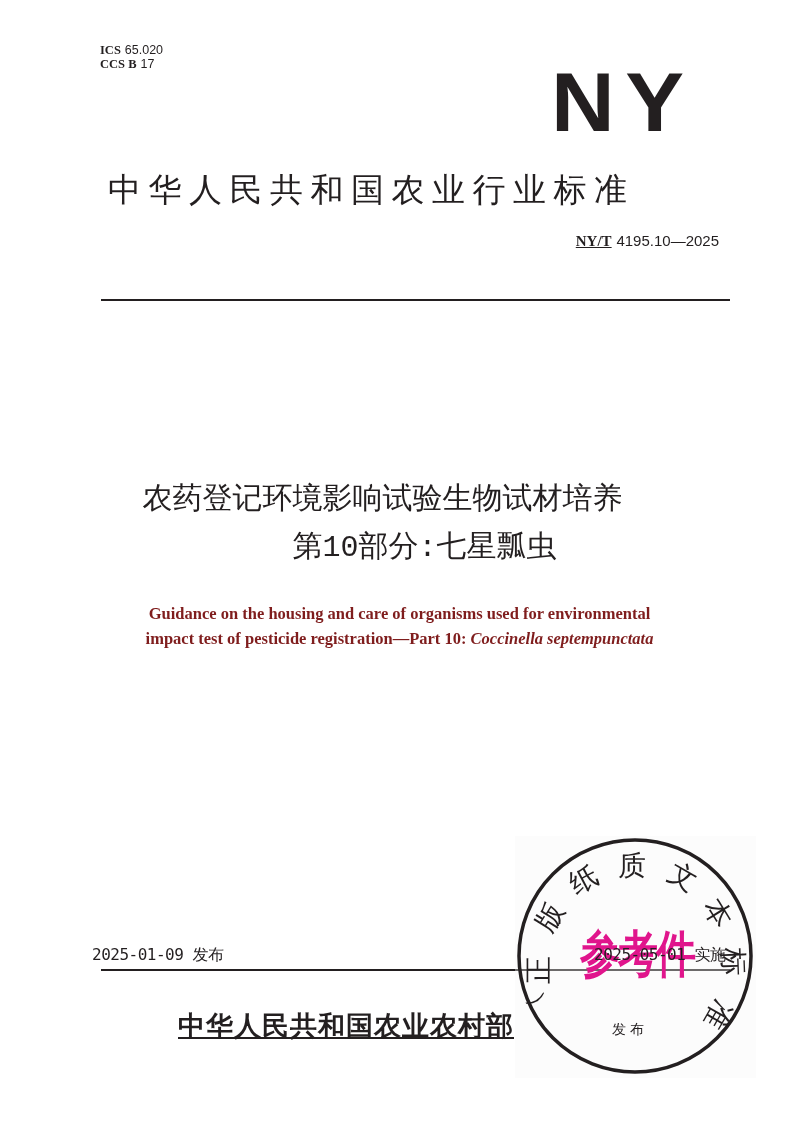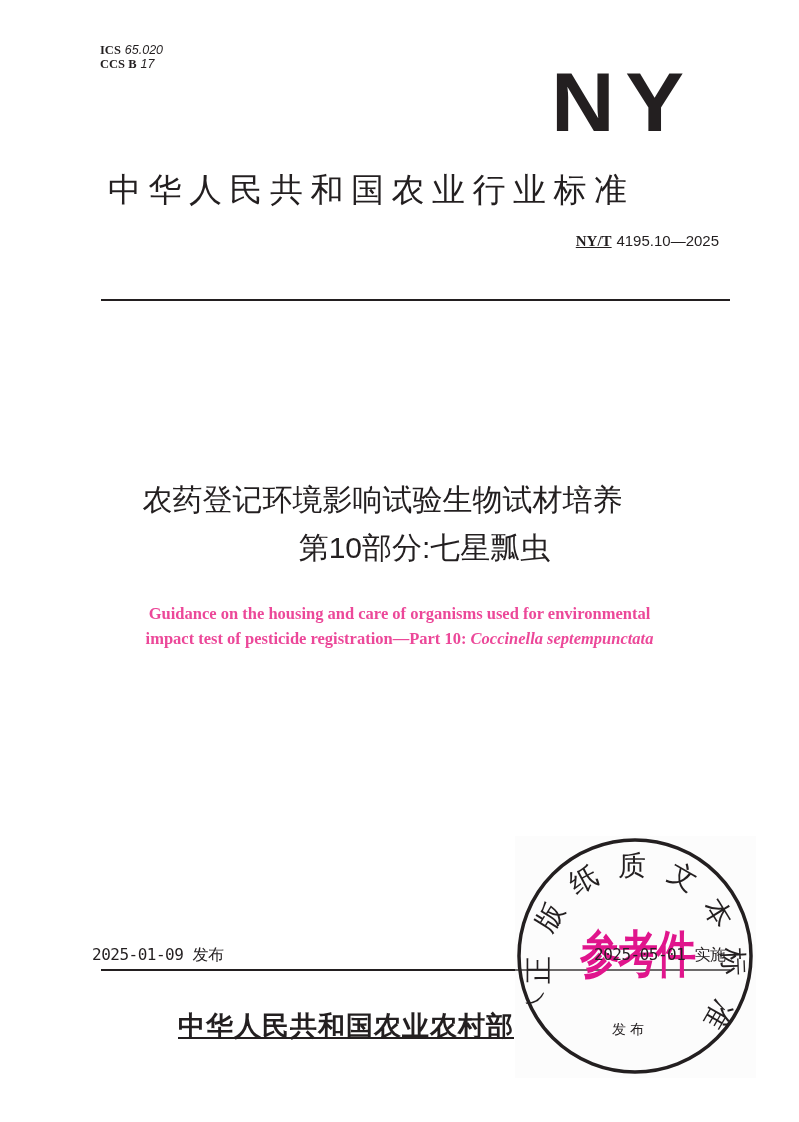--- a/index.html
+++ b/index.html
@@ -1,36 +1,36 @@
 <!DOCTYPE html>
 <html><head>
 <meta charset="utf-8">
 <style>
   html, body { margin: 0; padding: 0; background: #ffffff; }
   body { width: 799px; height: 1122px; position: relative; overflow: hidden;
          font-family: "DejaVu Sans", sans-serif; color: #231f20; }
   .abs { position: absolute; }
   .ics { left: 100px; top: 43px; font-size: 12.5px; line-height: 14px; color: #231f20; }
   .ics .k { font-family: "Liberation Serif", serif; font-weight: bold; }
-  .ics .v { font-family: "Liberation Sans", sans-serif; font-style: italic; }
+  .ics .v { font-family: "Liberation Sans", sans-serif; }
   .logo { left: 551px; top: 60px; font-family: "Liberation Sans", sans-serif; font-weight: bold;
           font-size: 84px; line-height: 84px; letter-spacing: 10px; color: #231f20; transform: scaleX(1.05); transform-origin: left top; }
   .std-title { left: 108px; top: 170px; font-size: 33px; line-height: 40px; letter-spacing: 7.5px;
                font-family: "DejaVu Sans", sans-serif; color: #231f20; white-space: nowrap; }
   .std-code { right: 80px; top: 232px; font-size: 15px; white-space: nowrap; }
   .std-code .p { font-family: "Liberation Serif", serif; font-weight: bold; text-decoration: underline; }
   .std-code .n { font-family: "Liberation Sans", sans-serif; }
   .rule { height: 1.5px; background: #231f20; }
   .rule-top { left: 101px; top: 299px; width: 629px; }
   .cn-title { left: 0; width: 765px; text-align: center; font-size: 30px; line-height: 44px;
-              font-family: Liberation Sans, sans-serif; color: #231f20; }
+              font-family: Liberation Mono, monospace; color: #231f20; }
   .cn-title1 { top: 478px; }
   .cn-title2 { top: 526px; margin-left: 42px; }
   .en-title { left: 0; width: 799px; top: 601px; text-align: center;
-              font-family: "Liberation Serif", serif; font-weight: bold; font-size: 16.5px; line-height: 25px; color: #ec4899; }
+              font-family: "Liberation Serif", serif; font-weight: bold; font-size: 16.5px; line-height: 25px; color: #7f1d1d; }
   .en-title i { font-weight: bold; font-style: italic; }
   .pub-date { left: 92px; top: 945px; font-size: 16px; font-family: "DejaVu Sans Mono", monospace; letter-spacing: -0.5px; white-space: nowrap; }
   .rule-bottom { left: 101px; top: 969px; width: 629px; }
   .eff-date { left: 594px; top: 945px; font-size: 16px; font-family: "DejaVu Sans Mono", monospace; letter-spacing: -0.5px; white-space: nowrap; z-index: 3; }
   .issuer { left: 178px; top: 1008px; font-family: "DejaVu Serif", serif; font-weight: bold; font-size: 27px; letter-spacing: 1px; white-space: nowrap; z-index: 1; text-decoration: underline; }
   .issuer-suffix { left: 612px; top: 1021px; font-size: 14px; letter-spacing: 4px; white-space: nowrap; z-index: 3; }
   .stamp-box { left: 515px; top: 836px; width: 241px; height: 242px; background: rgba(245,245,245,0.35); z-index: 2; }
   .stamp-svg { left: 510px; top: 830px; z-index: 4; }
   .ref-mark { left: 580px; top: 920px; font-size: 40px; font-weight: bold; color: #e0158c; letter-spacing: -2px;
               font-family: "DejaVu Sans", sans-serif; transform: scaleY(1.25); transform-origin: left top; z-index: 2; white-space: nowrap; }

